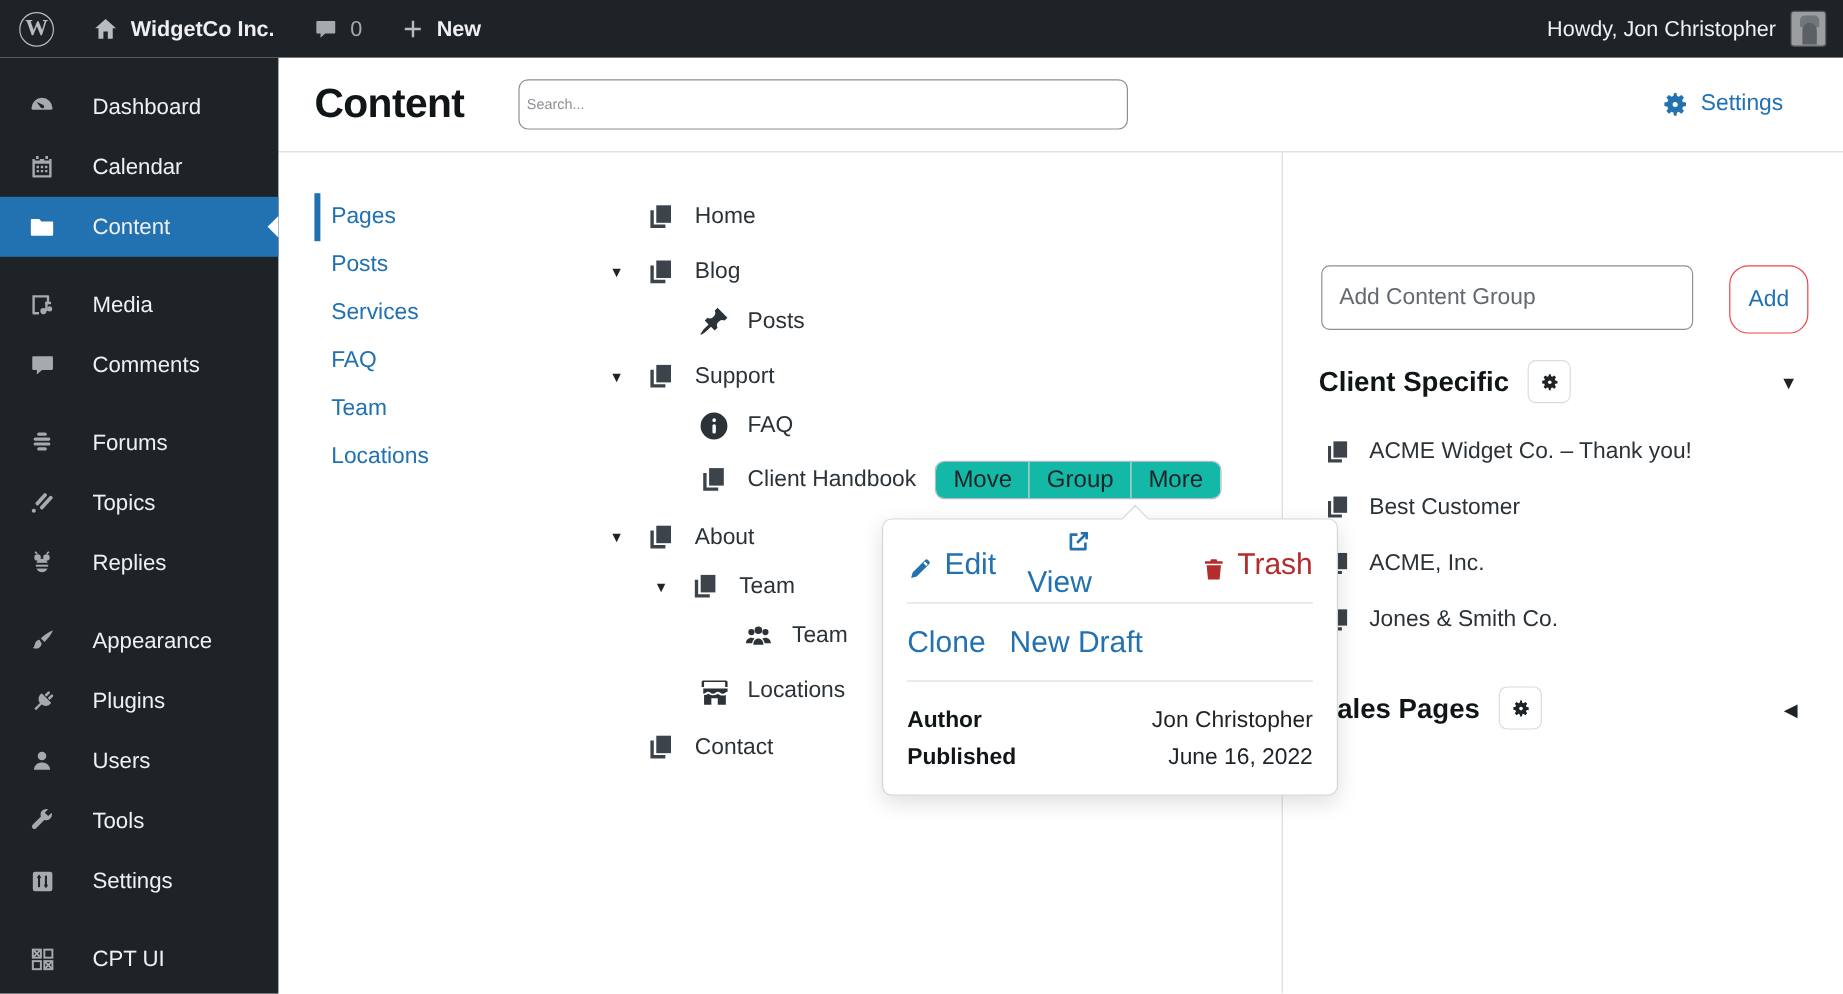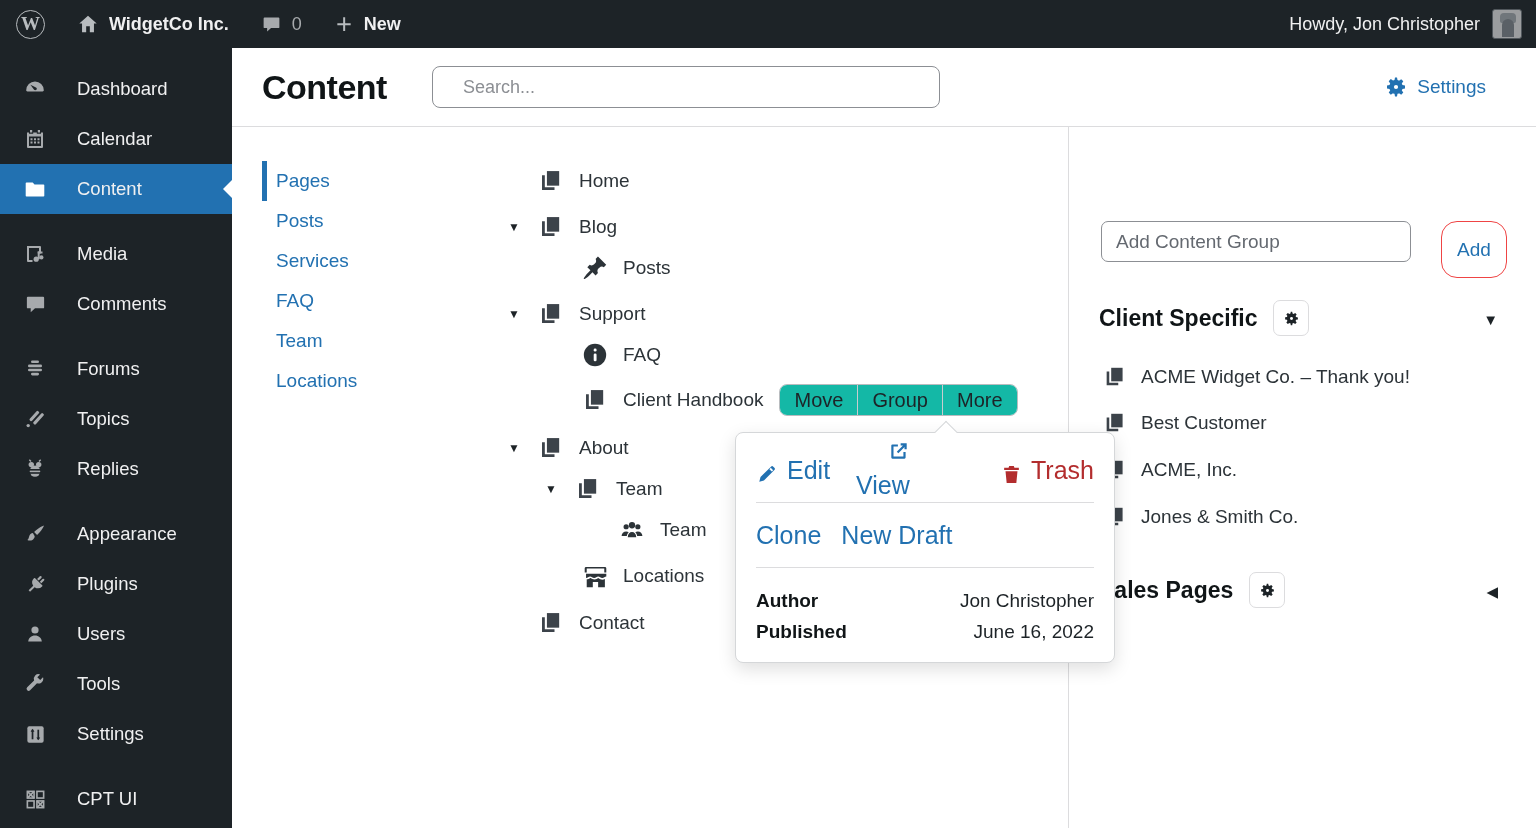--- a/index.html
+++ b/index.html
@@ -37,21 +37,21 @@
   .side-item.active::after { content:""; position:absolute; right:0; top:50%; margin-top:-9px;
     border-top:9px solid transparent; border-bottom:9px solid transparent; border-right:9px solid #fff; }
   .side-gap { height:15px; }
 
   
   .main { position:absolute; left:232px; top:48px; width:1304px; height:780px; background:#fff; }
   .main-header { position:relative; height:79px; border-bottom:1px solid #dcdcde; }
   .page-title { position:absolute; left:30px; top:50%; transform:translateY(-50%);
     font-size:34px; font-weight:700; color:#101517; letter-spacing:-.5px; }
   .search-input { position:absolute; left:200px; top:18px; width:508px; height:42px;
-    border:1px solid #8c8f94; border-radius:8px; font-size:18px; padding:0 30px;
+    border:1px solid #8c8f94; border-radius:8px; font-size:12px; padding:0 6px;
     color:#2c3338; font-family:inherit; outline:none; }
   .search-input::placeholder { color:#8c8f94; }
   .hdr-settings { position:absolute; right:50px; top:50%; transform:translateY(-50%);
     display:flex; align-items:center; gap:9px; color:#2271b1; font-size:19px; cursor:pointer; }
 
   
   .pt-list { position:absolute; left:30px; top:113px; display:flex; flex-direction:column; }
   .pt-item { height:40px; display:flex; align-items:center; font-size:19px; color:#2271b1;
     border-left:5px solid transparent; padding-left:9px; cursor:pointer; }
   .pt-item.active { border-left-color:#2271b1; }
@@ -87,21 +87,21 @@
   .pm-value { color:#1d2327; }
 
   
   .right-panel { position:absolute; left:836px; top:79px; width:468px; height:701px;
     border-left:1px solid #dcdcde; }
   .tabs { position:relative; height:59px; border-bottom:1px solid #dcdcde; display:flex;
     align-items:flex-end; padding-left:32px; gap:28px; }
   .tab { font-size:19.5px; color:#2271b1; padding-bottom:15px; border-bottom:5px solid transparent;
     cursor:pointer; }
   .tab.active { border-bottom-color:#2271b1; }
-  .grp-input { position:absolute; left:32px; top:94px; width:310px; height:41px;
+  .grp-input { position:absolute; left:32px; top:94px; width:310px; height:54px;
     border:1px solid #8c8f94; border-radius:7px; font-size:19px; padding:0 14px; color:#2c3338;
     font-family:inherit; outline:none; }
   .grp-input::placeholder { color:#646970; }
   .add-btn { position:absolute; left:372px; top:94px; width:66px; height:57px; background:#fff;
     border:1px solid #ef4444; border-radius:16px; color:#2271b1; font-size:19px;
     font-family:inherit; cursor:pointer; }
   .grp-head { position:absolute; left:30px; display:flex; align-items:center; gap:16px; height:40px; }
   .grp-title { font-size:23px; font-weight:700; color:#101517; white-space:nowrap; }
   .gear-btn { width:36px; height:36px; border:1px solid #dcdcde; border-radius:7px; background:#fff;
     display:flex; align-items:center; justify-content:center; color:#1d2327; cursor:pointer; }

